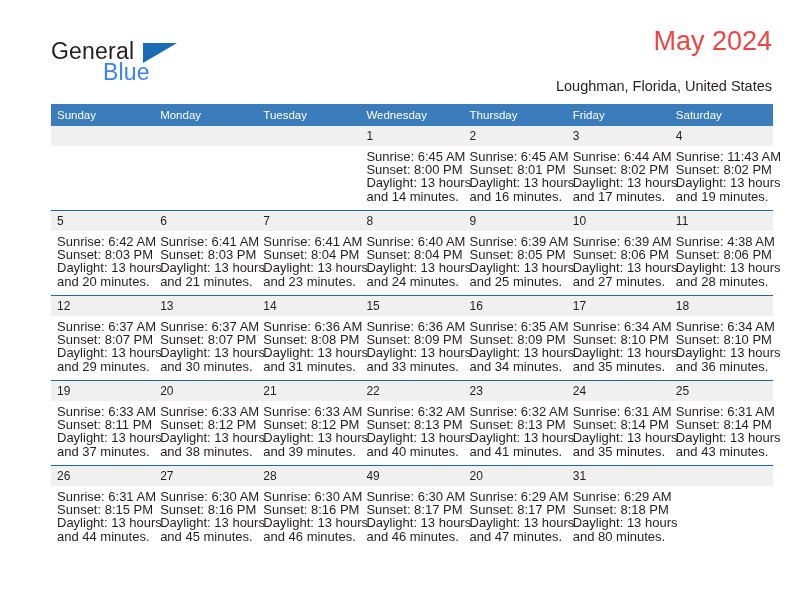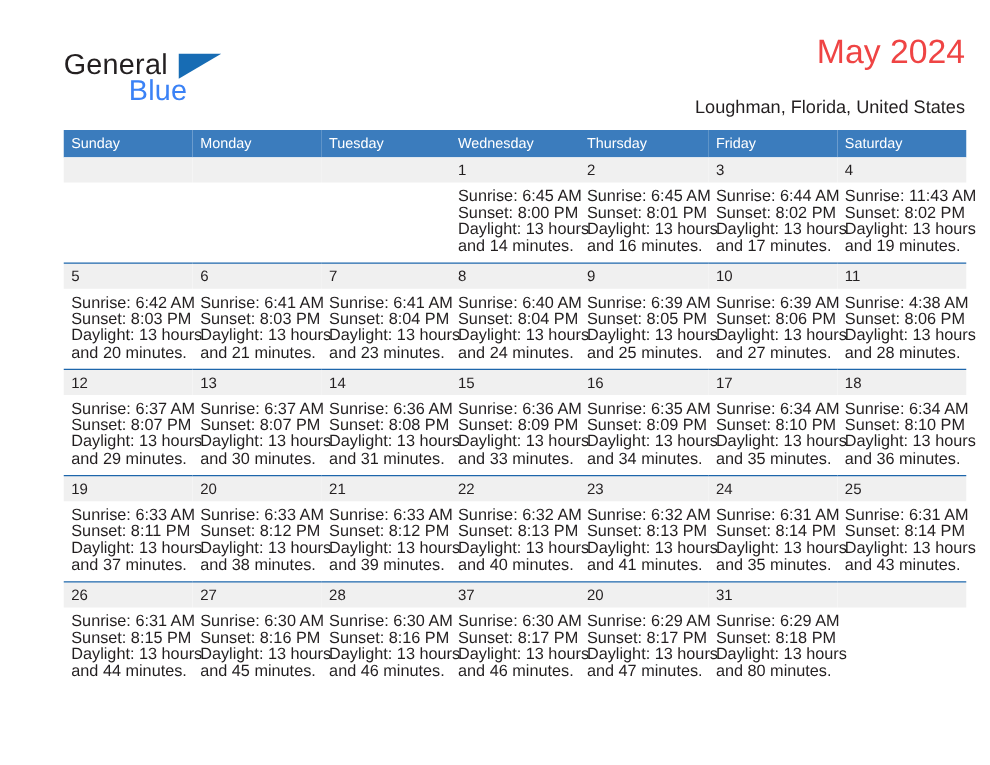--- a/index.html
+++ b/index.html
@@ -436,21 +436,21 @@
           <td>
             <span class="daynum">28</span>
             <span class="info">
               <span>Sunrise: 6:30 AM</span>
               <span>Sunset: 8:16 PM</span>
               <span>Daylight: 13 hours</span>
               <span>and 46 minutes.</span>
             </span>
           </td>
           <td>
-            <span class="daynum">37</span>
+            <span class="daynum">49</span>
             <span class="info">
               <span>Sunrise: 6:30 AM</span>
               <span>Sunset: 8:17 PM</span>
               <span>Daylight: 13 hours</span>
               <span>and 46 minutes.</span>
             </span>
           </td>
           <td>
             <span class="daynum">20</span>
             <span class="info">

